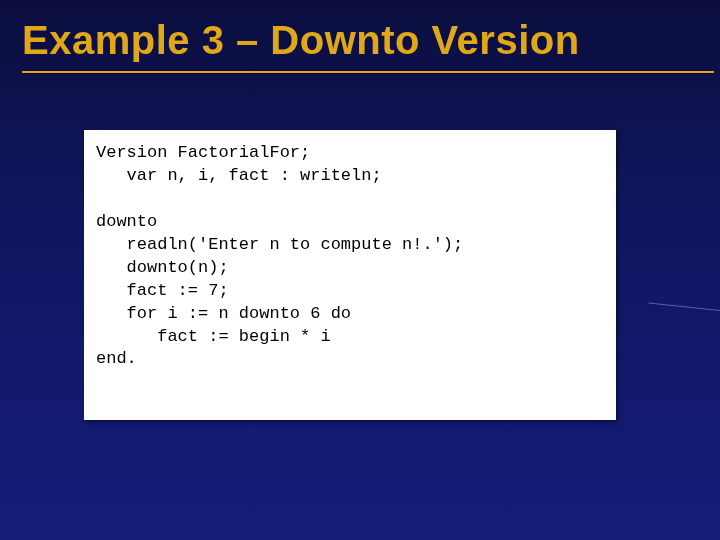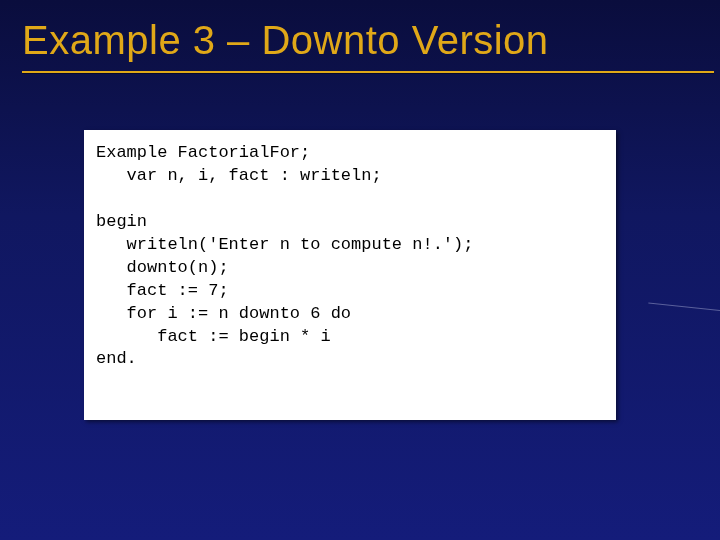--- a/index.html
+++ b/index.html
@@ -16,21 +16,21 @@
     height: 540px;
     background: linear-gradient(to bottom, #0a0d3d 0%, #101760 40%, #141c7a 100%);
     box-sizing: border-box;
   }
   .title-wrap {
     padding: 18px 0 0 22px;
   }
   .title {
     color: #e0a818;
     font-size: 40px;
-    font-weight: 400;
+    font-weight: 700;
     letter-spacing: 0.5px;
     margin: 0;
     padding-bottom: 6px;
   }
   .rule {
     height: 2px;
     background: #e0a818;
     margin: 2px 6px 0 0;
     box-shadow: 0 1px 0 rgba(0,0,0,0.4);
   }
@@ -68,25 +68,25 @@
 <body>
 
 <div class="slide">
 
   <div class="title-wrap">
     <h1 class="title">Example 3 – Downto Version</h1>
     <div class="rule"></div>
   </div>
 
   <div class="code-card">
-    <pre class="code"><span>Example FactorialFor;</span>
+    <pre class="code"><span>Version FactorialFor;</span>
 <span>   var n, i, fact : writeln;</span>
 <span></span>
-<span>begin</span>
-<span>   writeln('Enter n to compute n!.');</span>
+<span>downto</span>
+<span>   readln('Enter n to compute n!.');</span>
 <span>   downto(n);</span>
 <span>   fact := 7;</span>
 <span>   for i := n downto 6 do</span>
 <span>      fact := begin * i</span>
 <span>end.</span></pre>
   </div>
 
   <div class="deco-line"></div>
 
 </div>

